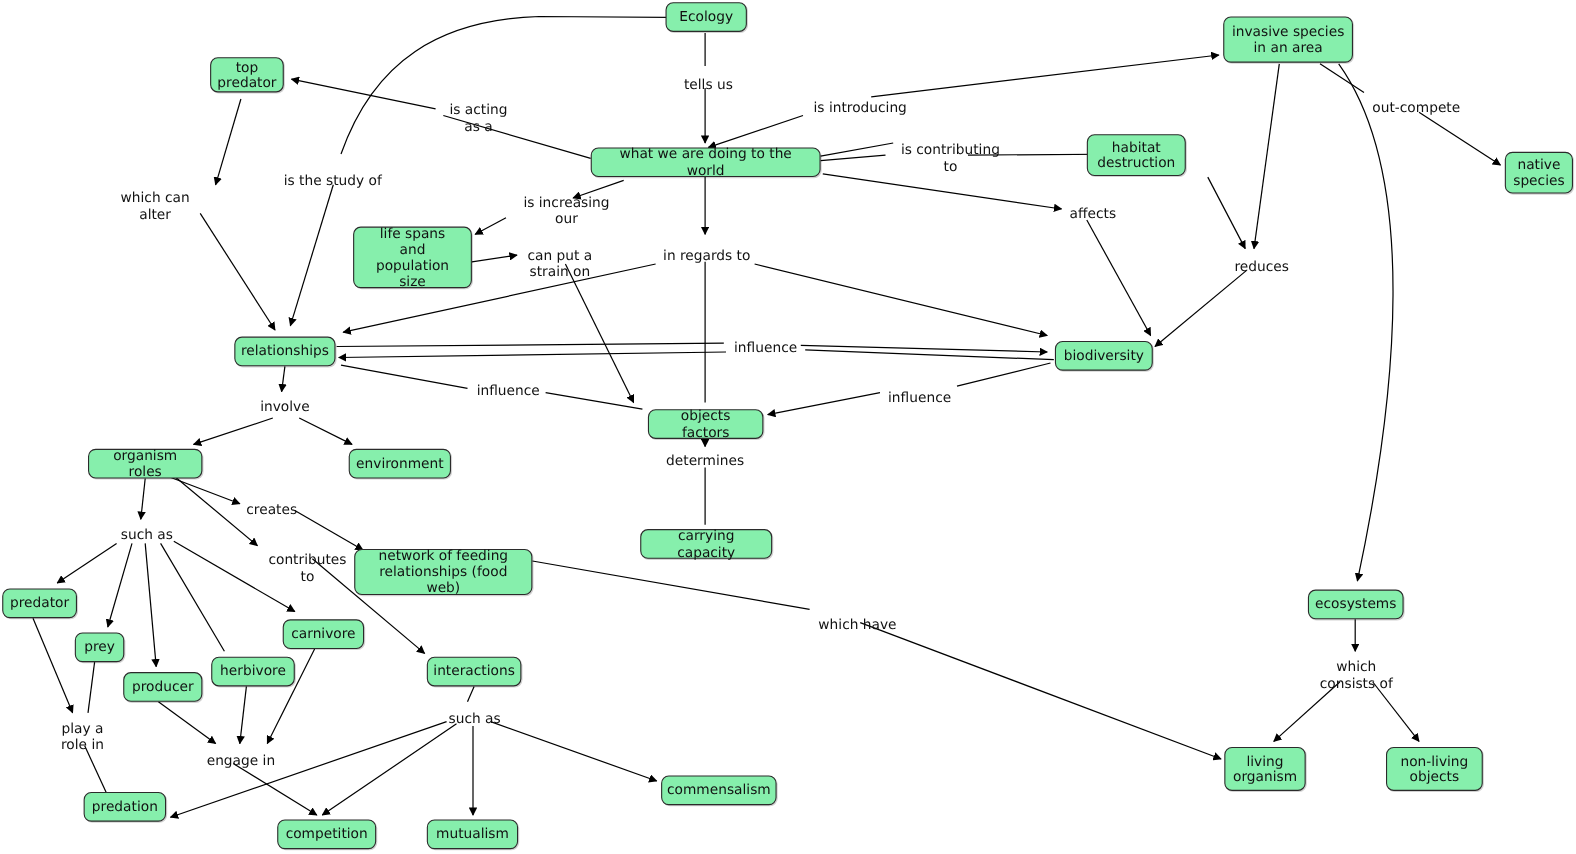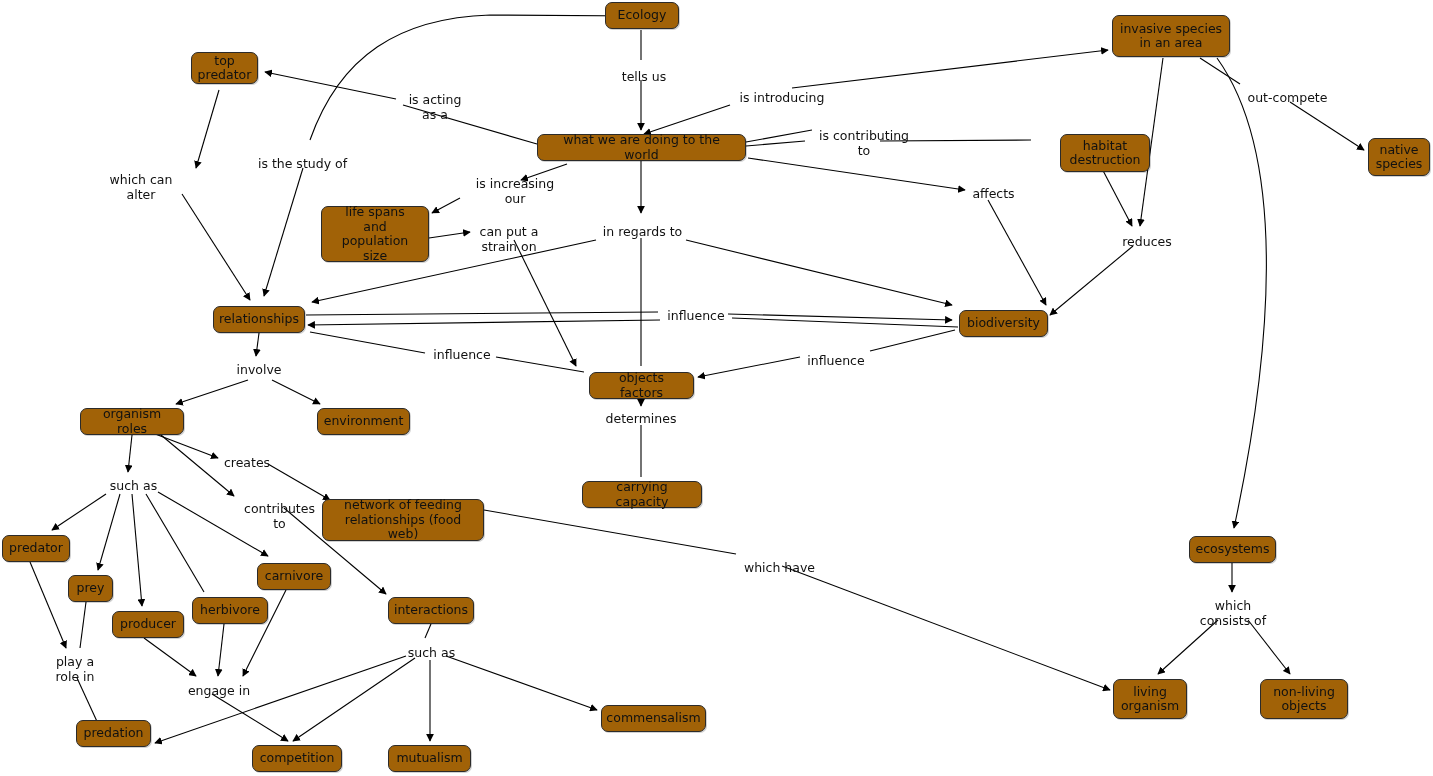--- a/index.html
+++ b/index.html
@@ -3,21 +3,21 @@
 <meta charset="utf-8">
 <title>Ecology Concept Map</title>
 <style>
   html,body{margin:0;padding:0;background:#ffffff;}
   body{font-family:"DejaVu Sans","Liberation Sans",sans-serif;}
   #map{position:relative;width:1433px;height:776px;background:#ffffff;overflow:hidden;}
   svg#edges{position:absolute;left:0;top:0;width:1433px;height:776px;pointer-events:none;}
   .node{
     position:absolute;
     box-sizing:border-box;
-    background:#a16207;
+    background:#86efac;
     border:1.2px solid #2b2b2b;
     border-radius:7px;
     color:#111111;
     font-size:12.5px;
     line-height:14.5px;
     text-align:center;
     display:flex;
     align-items:center;
     justify-content:center;
     white-space:pre-line;
@@ -115,21 +115,21 @@
         <path d="M 430 660 L 430 741" fill="none" stroke="#000000" stroke-width="1.1" marker-end="url(#ah)"></path>
         <path d="M 446 656 L 597 710" fill="none" stroke="#000000" stroke-width="1.1" marker-end="url(#ah)"></path>
       </g>
   </svg>
   <div id="nodes-layer">
       <div class="node" style="left: 605px; top: 2px; width: 74px; height: 27px;">Ecology</div>
       <div class="node" style="left: 1112px; top: 15px; width: 118px; height: 42px;">invasive species
 in an area</div>
       <div class="node" style="left: 191px; top: 52px; width: 67px; height: 32px;">top
 predator</div>
-      <div class="node" style="left: 1060px; top: 122px; width: 90px; height: 38px; margin-top: 12px;">habitat
+      <div class="node" style="left: 988px; top: 122px; width: 90px; height: 38px;">habitat
 destruction</div>
       <div class="node" style="left: 537px; top: 134px; width: 209px; height: 27px;">what we are doing to the world</div>
       <div class="node" style="left: 1368px; top: 138px; width: 62px; height: 38px;">native
 species</div>
       <div class="node" style="left: 321px; top: 206px; width: 108px; height: 56px;">life spans
 and
 population size</div>
       <div class="node" style="left: 213px; top: 306px; width: 92px; height: 27px;">relationships</div>
       <div class="node" style="left: 959px; top: 310px; width: 89px; height: 27px;">biodiversity</div>
       <div class="node" style="left: 589px; top: 372px; width: 105px; height: 27px;">objects factors</div>

